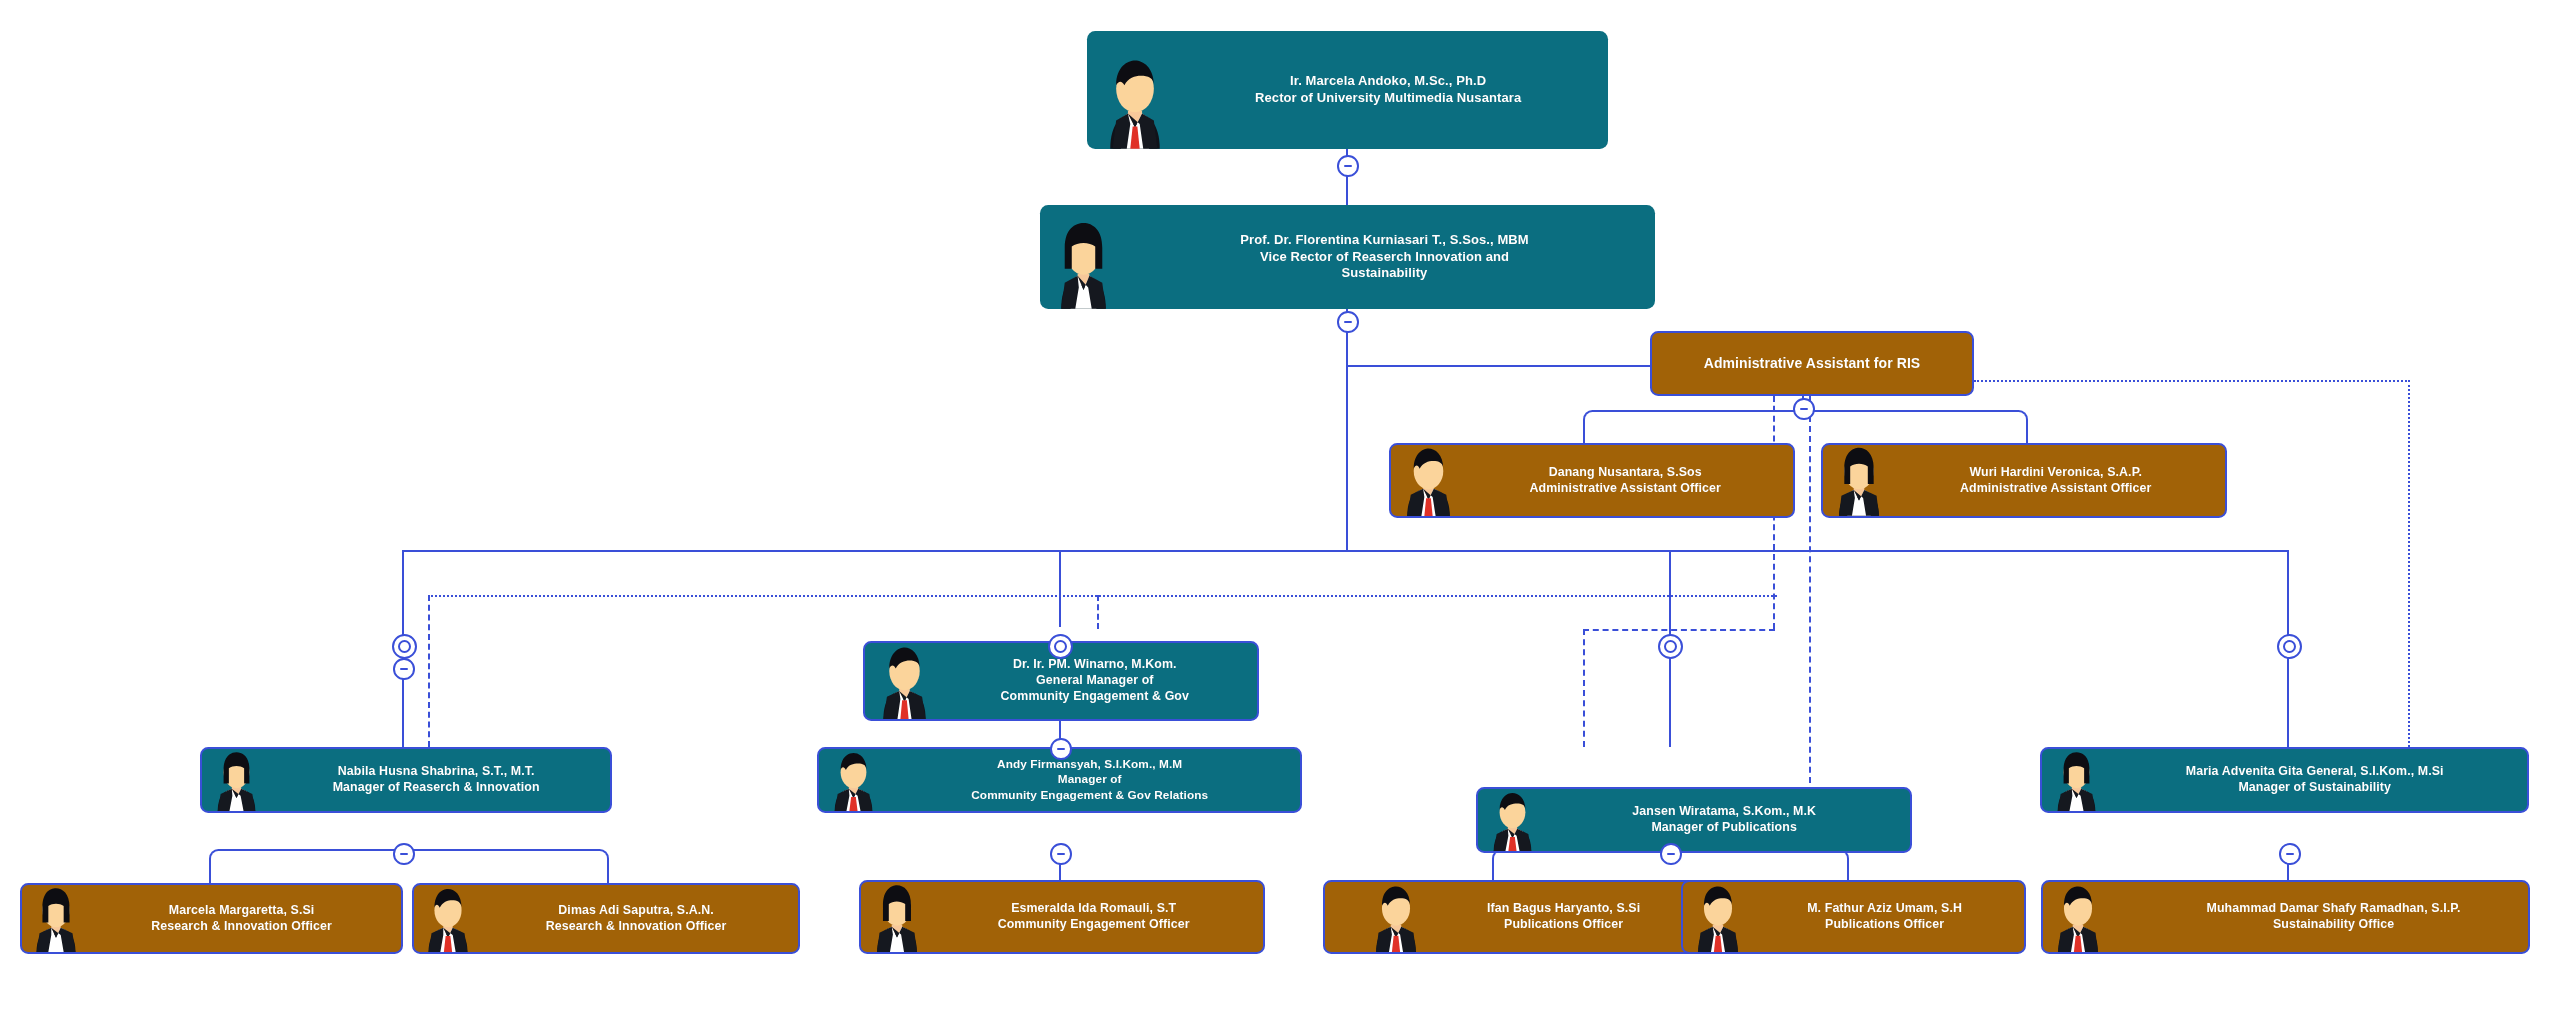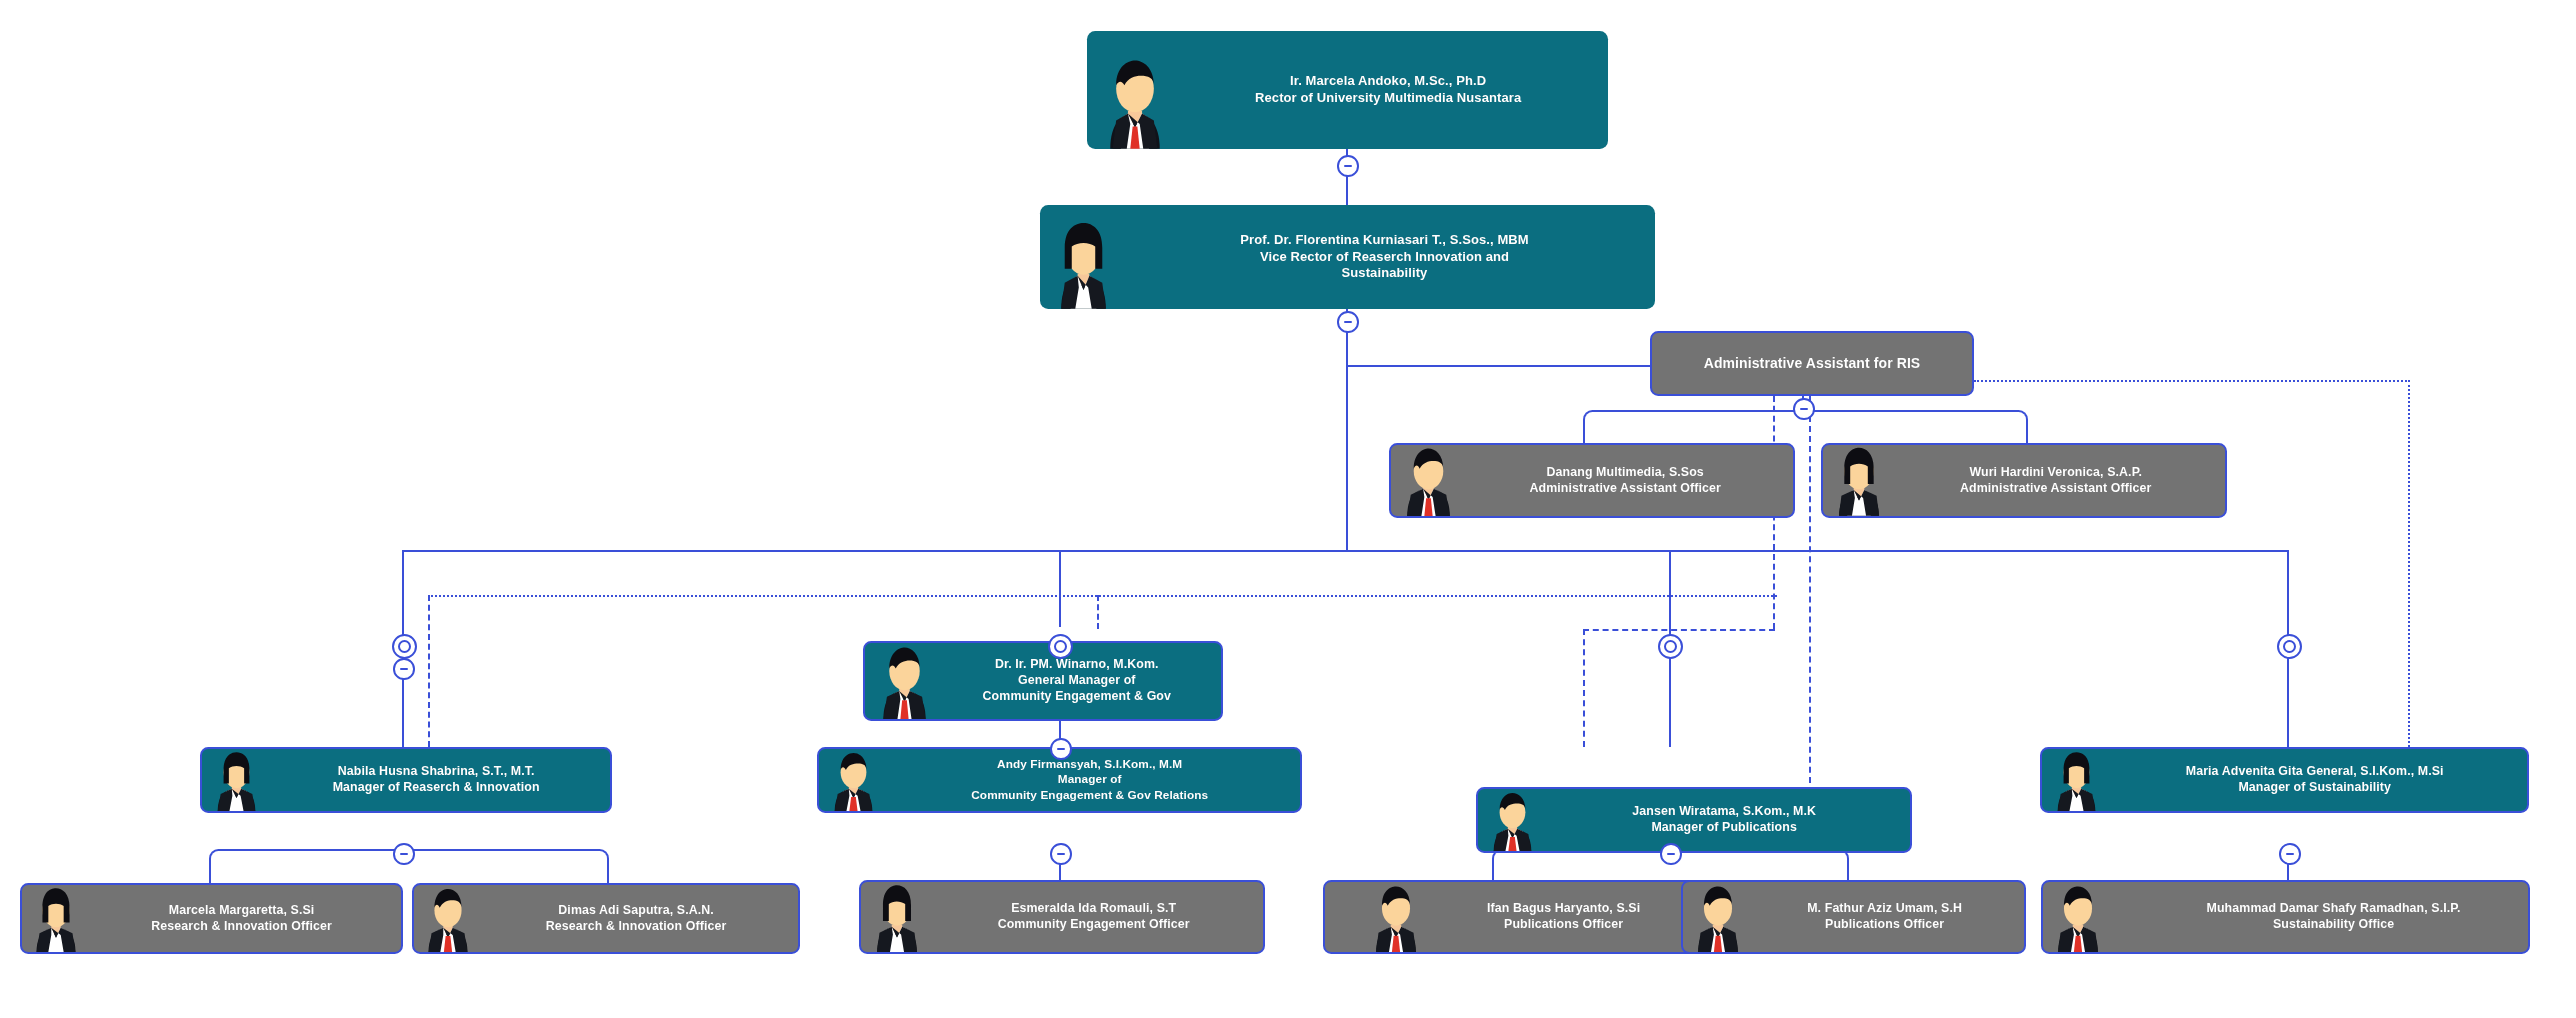--- a/index.html
+++ b/index.html
@@ -26,21 +26,21 @@
   .h-ring{width:21px;height:21px;border-radius:50%;border:2.9px solid #3a4fd8;background:#fff;
           display:flex;align-items:center;justify-content:center;}
   .h-ring::after{content:"";display:block;width:9.4px;height:9.4px;border-radius:50%;
           border:2.4px solid #3a4fd8;background:#fff;}
 
   
   .node{position:absolute;border-radius:8.2px;box-sizing:border-box;
         display:flex;align-items:center;overflow:hidden;z-index:20;}
   .node.teal{background:#0b6e80;}
   .node.teal.bd{border:2.4px solid #3a4fd8;}
-  .node.blue{background:#737373;border:2.4px solid #3a4fd8;}
+  .node.blue{background:#a16207;border:2.4px solid #3a4fd8;}
 
   .node .txt{flex:1;text-align:center;color:#ffffff;font-weight:bold;
              line-height:1.28;padding:0 7px;letter-spacing:0.1px;
              text-shadow:0 0 0.6px rgba(0,0,0,.25);}
   .node .txt .nm{display:block;}
   .node .txt .rl{display:block;}
 
   
   .av{position:relative;flex:0 0 auto;align-self:flex-end;}
   .av svg{display:block;}
@@ -162,21 +162,21 @@
         <path d="M39 70 h18 v16 h-18 z" fill="#f7c89a"></path>
         <path d="M39 74 L48 92 L57 74 L68 80 L68 120 L28 120 L28 80 Z" fill="#ffffff"></path>
         <path d="M39 74 L48 92 L57 74 L78 84 L84 120 L60 120 L55 88 Z" fill="#15181f"></path>
         <path d="M39 74 L48 92 L39 74 L18 84 L12 120 L36 120 L41 88 Z" fill="#15181f"></path>
         <path d="M44 90 L52 90 L55 120 L41 120 Z" fill="#e03127"></path>
         <ellipse cx="48" cy="44" rx="25" ry="31" fill="#fbd49b"></ellipse>
         <path d="M23 40 C23 14 39 6 48 6 C59 6 73 16 73 40 C73 30 65 27 56 27 C48 27 38 30 33 40 C30 33 26 33 23 40 Z" fill="#0d0d12"></path>
       </svg>
     </div>
     <div class="txt t21">
-      <span class="nm">Danang Multimedia, S.Sos</span>
+      <span class="nm">Danang Nusantara, S.Sos</span>
       <span class="rl">Administrative Assistant Officer</span>
     </div>
   </div>
 
   <div class="node blue" style="left:1821px;top:443px;width:406px;height:75px;">
     <div class="av" style="width:54px;height:71px;margin-left:9.4px;">
       <svg viewBox="0 0 92 120" width="54" height="71">
         <path d="M12 120 C12 88 28 76 46 76 C64 76 80 88 80 120 Z" fill="#10131a"></path>
         <path d="M37 72 h18 v16 h-18 z" fill="#f7c89a"></path>
         <path d="M37 76 L46 94 L55 76 L66 82 L66 120 L26 120 L26 82 Z" fill="#ffffff"></path>
@@ -185,21 +185,21 @@
         <ellipse cx="46" cy="44" rx="25" ry="31" fill="#fbd49b"></ellipse>
         <path d="M21 38 C21 12 36 4 46 4 C58 4 71 14 71 38 L71 66 L61 66 L61 36 C53 30 39 30 31 36 L31 66 L21 66 Z" fill="#0d0d12"></path>
       </svg>
     </div>
     <div class="txt t21">
       <span class="nm">Wuri Hardini Veronica, S.A.P.</span>
       <span class="rl">Administrative Assistant Officer</span>
     </div>
   </div>
 
-  <div class="node teal bd" style="left:863px;top:641px;width:360px;height:80px;">
+  <div class="node teal bd" style="left:863px;top:641px;width:396px;height:80px;">
     <div class="av" style="width:57px;height:75px;margin-left:10.6px;">
       <svg viewBox="0 0 96 128" width="57" height="75">
         <path d="M12 128 C12 92 28 80 48 80 C68 80 84 92 84 128 Z" fill="#10131a"></path>
         <path d="M39 76 h18 v16 h-18 z" fill="#f7c89a"></path>
         <path d="M39 80 L48 98 L57 80 L68 86 L68 128 L28 128 L28 86 Z" fill="#ffffff"></path>
         <path d="M39 80 L48 98 L57 80 L78 90 L84 128 L60 128 L55 94 Z" fill="#15181f"></path>
         <path d="M39 80 L48 98 L39 80 L18 90 L12 128 L36 128 L41 94 Z" fill="#15181f"></path>
         <path d="M44 96 L52 96 L55 128 L41 128 Z" fill="#e03127"></path>
         <ellipse cx="48" cy="46" rx="26" ry="33" fill="#fbd49b"></ellipse>
         <path d="M22 42 C22 14 39 6 48 6 C60 6 74 17 74 42 C74 31 66 28 57 28 C48 28 38 31 33 42 C30 35 25 35 22 42 Z" fill="#0d0d12"></path>

